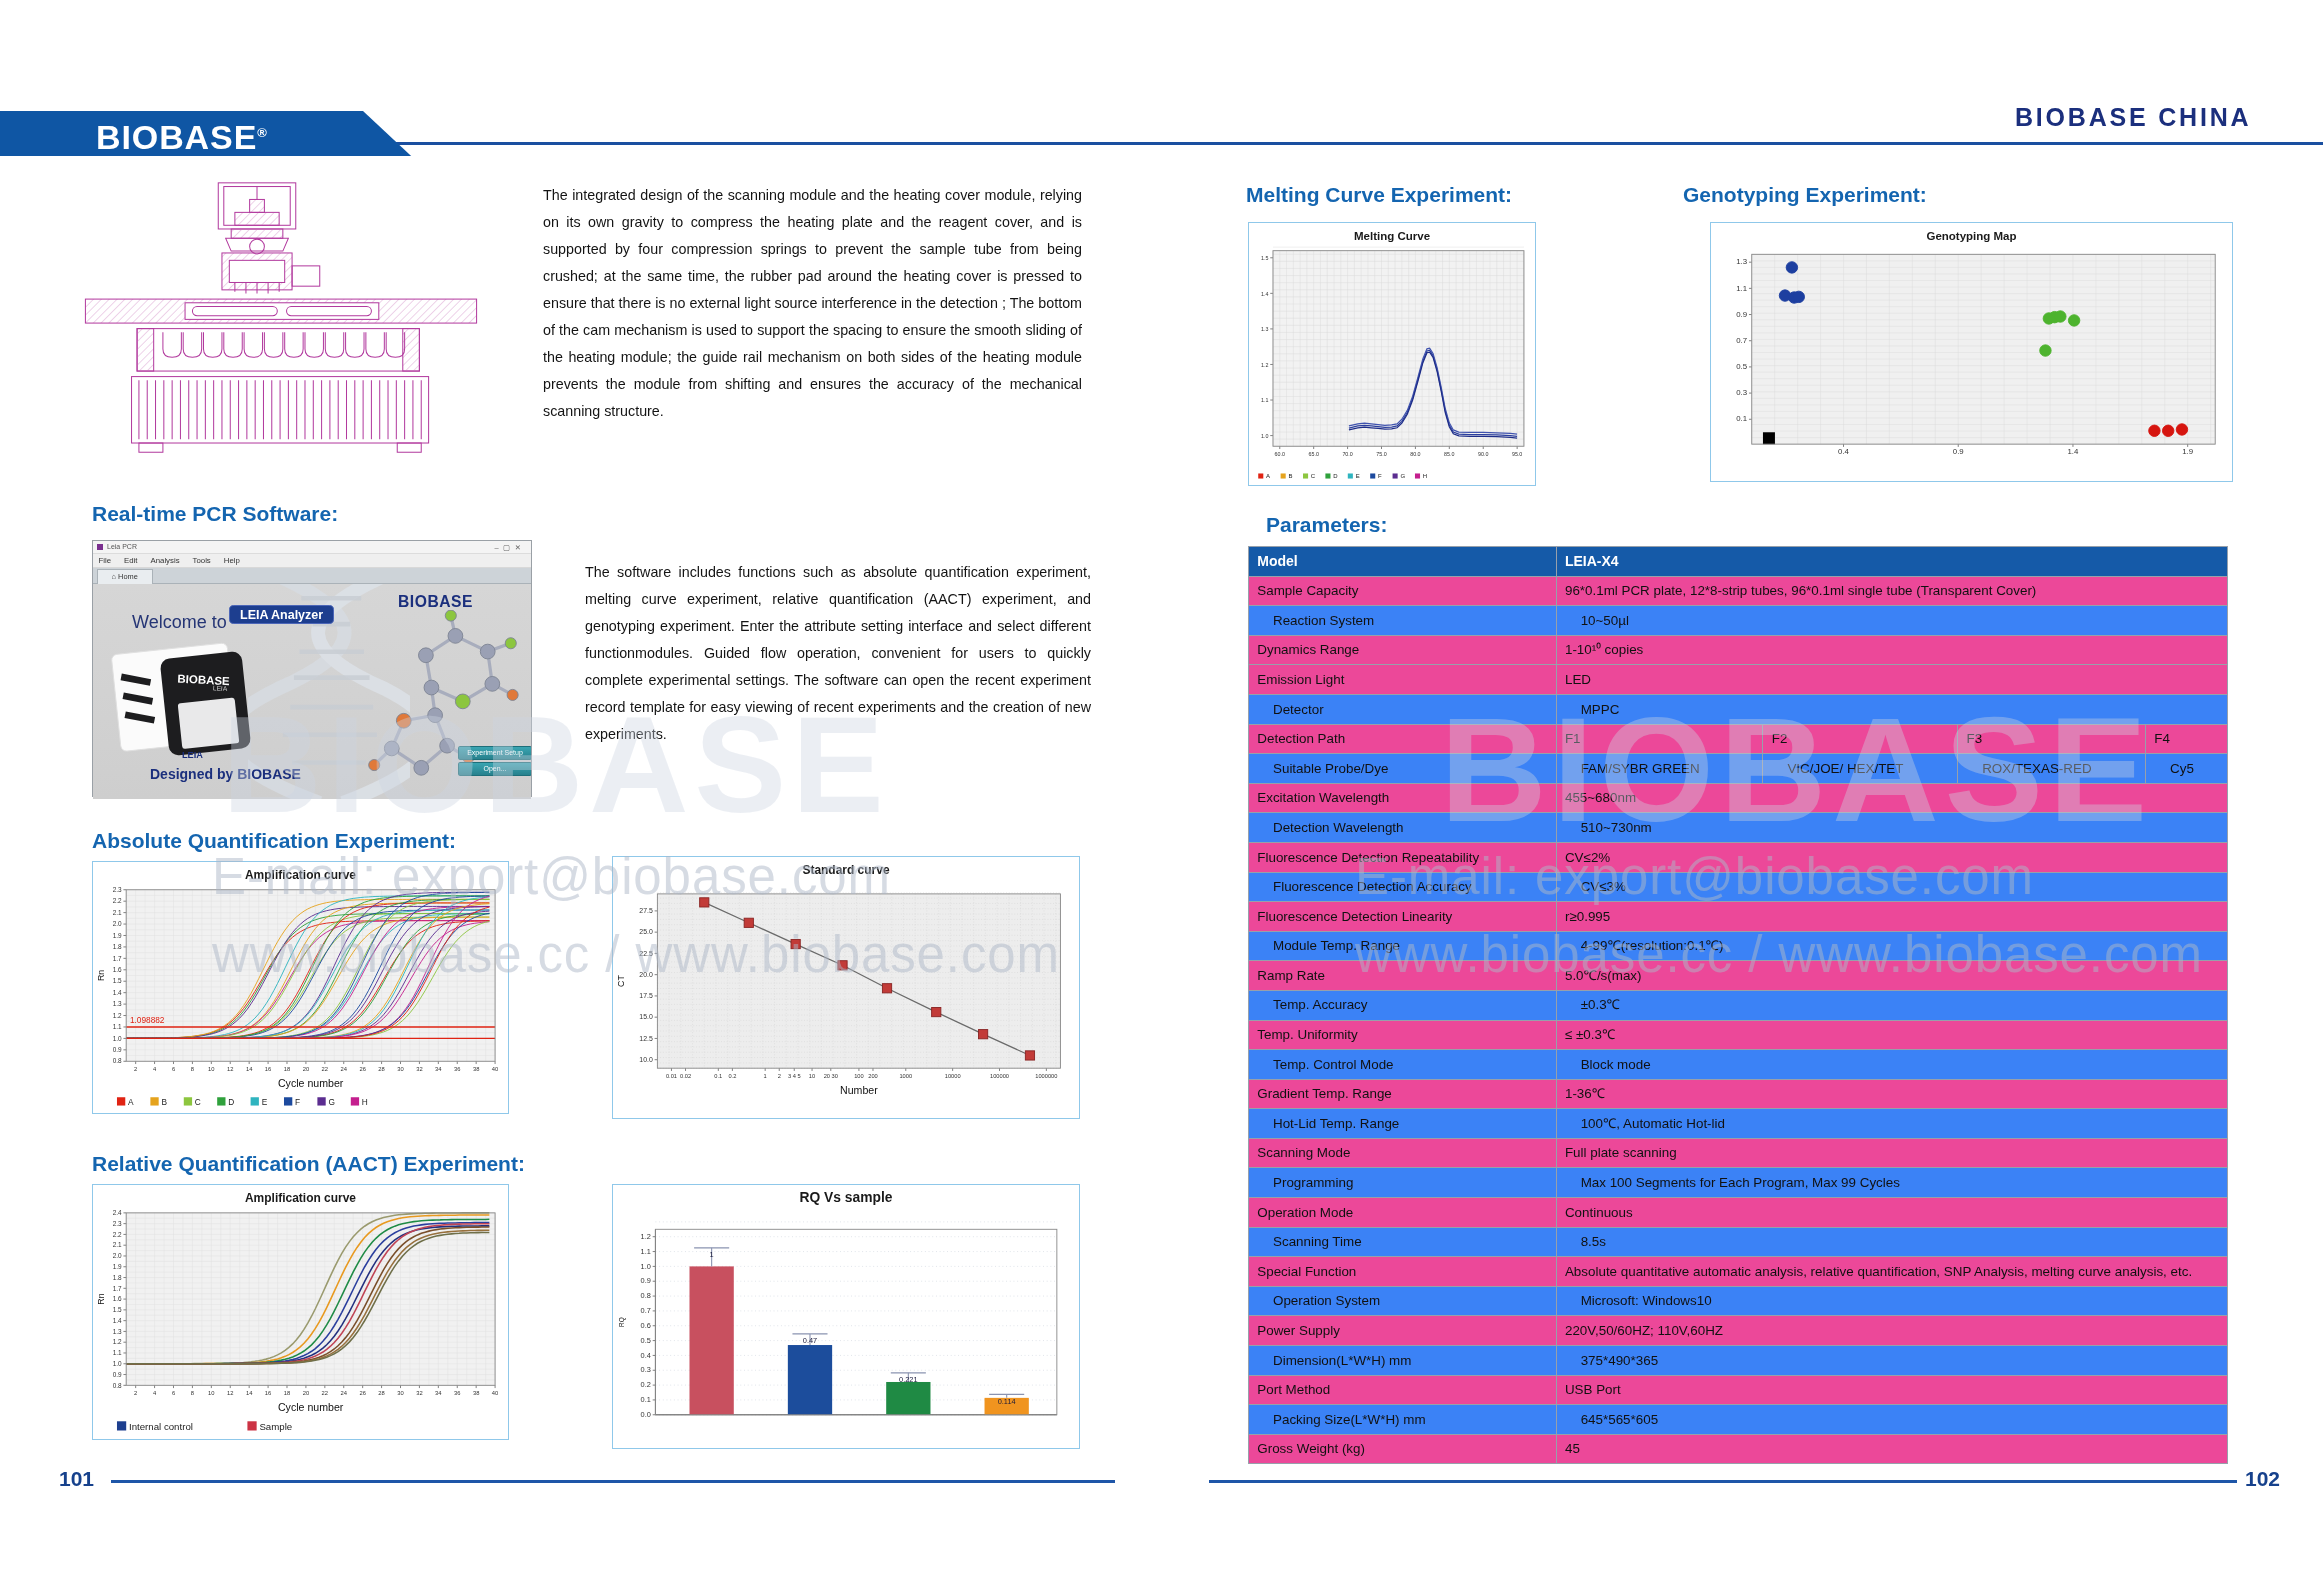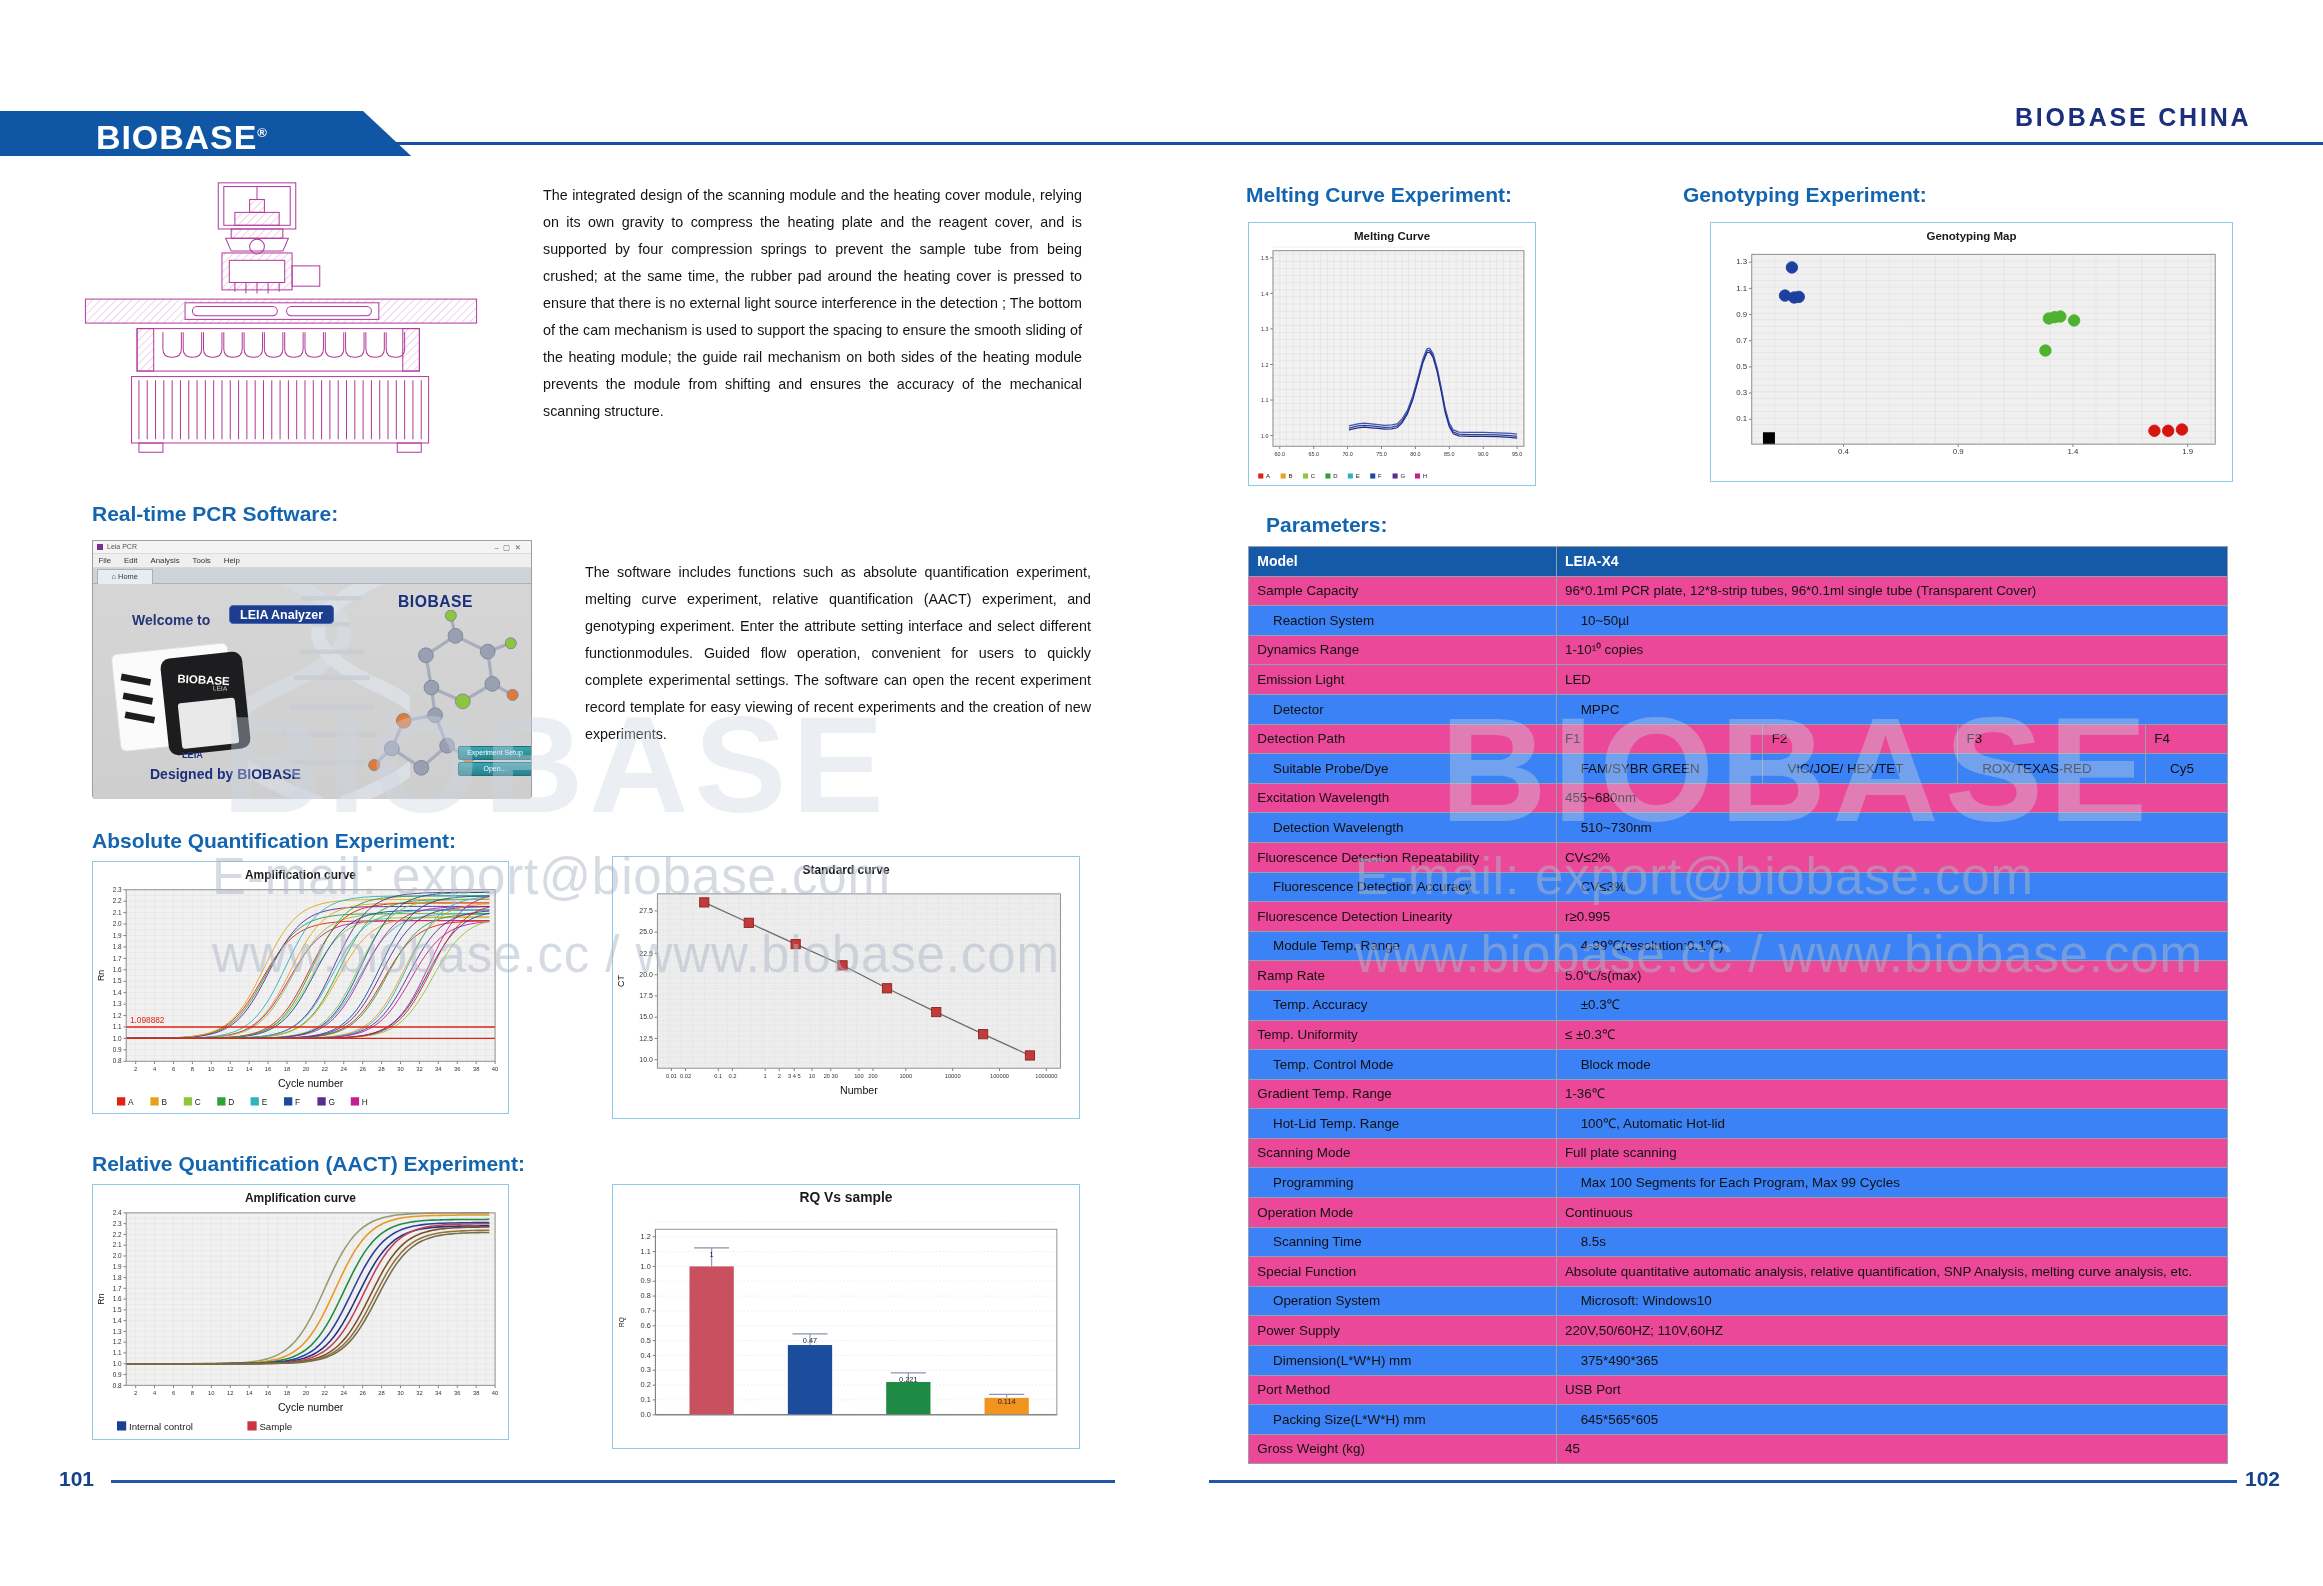--- a/index.html
+++ b/index.html
@@ -23,21 +23,21 @@
   .sw-titlebar{position:relative;height:12px;background:#f4f4f4;border-bottom:0.9px solid #dcdcdc;font-size:7px;color:#555;}
   .sw-ico{position:absolute;left:3.7px;top:2.8px;width:6.5px;height:6.5px;background:#7a2f8f;}
   .sw-title{position:absolute;left:14px;top:1.8px;}
   .sw-ctrl{position:absolute;right:5.5px;top:1.8px;font-size:7.4px;color:#666;letter-spacing:4.6px;}
   .sw-menu{position:relative;height:13px;background:#efefef;border-bottom:0.9px solid #d8d8d8;font-size:7.8px;color:#333;padding-left:5.5px;}
   .sw-menu-item{display:inline-block;margin-right:13px;line-height:13px;}
   .sw-tabs{position:relative;height:14.8px;background:#cdd3d8;border-bottom:0.9px solid #aab2b8;}
   .sw-tab{position:absolute;left:3.7px;top:0.9px;width:54px;height:14px;background:#e9edf0;border:0.9px solid #aab2b8;border-bottom:none;
           font-size:7.4px;color:#333;text-align:center;line-height:14px;}
   .sw-body{position:relative;height:215px;background:linear-gradient(#d6d6d6,#cecece);overflow:hidden;}
-  .sw-welcome{position:absolute;left:39px;top:28px;font-size:14px;font-weight:bold;color:#253575;}
+  .sw-welcome{position:absolute;left:39px;top:28px;font-size:18px;font-weight:normal;color:#253575;}
   .sw-badge{position:absolute;left:136px;top:21px;background:#1d3e8f;border:0.9px solid #4c66b8;border-radius:4.6px;
             color:#fff;font-weight:bold;font-size:12.5px;padding:1.8px 10px;}
   .sw-brand{position:absolute;left:305px;top:9.2px;font-size:15.7px;font-weight:bold;color:#1b2f7d;letter-spacing:0.5px;}
   .sw-leia{position:absolute;left:89px;top:166px;font-size:9.2px;font-weight:bold;color:#1b2f7d;}
   .sw-designed{position:absolute;left:57px;top:182px;font-size:14px;font-weight:bold;color:#1b2f7d;}
   .sw-btn{position:absolute;left:365px;width:72px;height:12px;background:linear-gradient(#3aa5b2,#27818d);
           border:0.9px solid #1d6f7a;color:#fff;font-size:7px;text-align:center;line-height:12px;border-radius:1.8px;}
   
   .chartbox{position:absolute;border:1.8px solid #8fc8ea;background:#fff;z-index:4;}
   .chartbox svg{display:block;}

